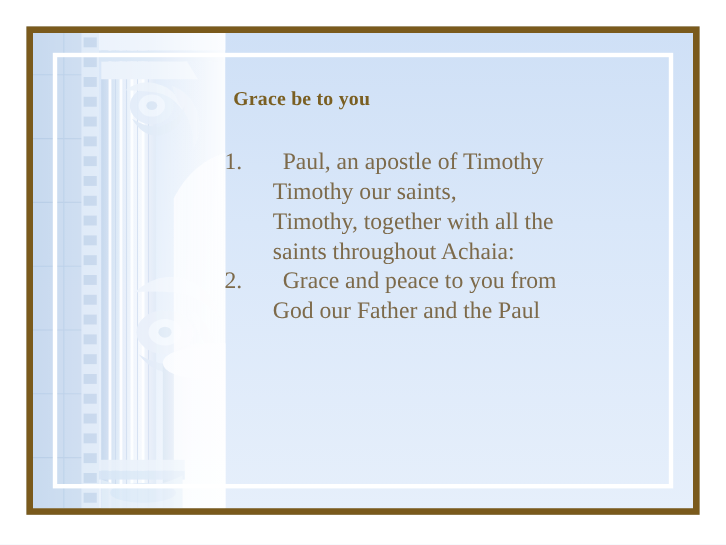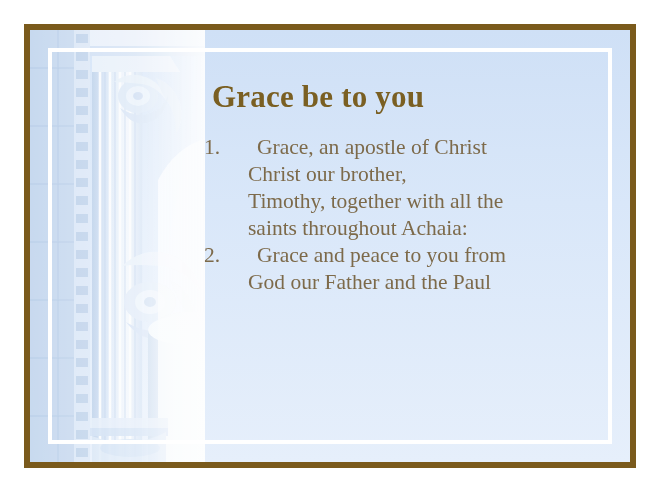--- a/index.html
+++ b/index.html
@@ -71,21 +71,21 @@
     left: 155px;
     top: 22px;
     right: 14px;
     bottom: 22px;
   }
 
   .slide-title {
     position: absolute;
     left: 27px;
     top: 27px;
-    font-size: 31px;
+    font-size: 18px;
     font-weight: bold;
     color: #7a5f22;
     letter-spacing: 0.2px;
     white-space: nowrap;
   }
 
   .body-list {
     position: absolute;
     left: 10px;
     top: 82px;
@@ -243,22 +243,22 @@
 
     <div class="text-area">
 
       <div class="slide-title">Grace be to you</div>
 
       <div class="body-list">
 
         <div class="list-item">
           <span class="item-marker">1.</span>
           <span class="item-text">
-            <span class="line lead">Grace, an apostle of Christ</span>
-            <span class="line">Christ our brother,</span>
+            <span class="line lead">Paul, an apostle of Timothy</span>
+            <span class="line">Timothy our saints,</span>
             <span class="line">Timothy, together with all the</span>
             <span class="line">saints throughout Achaia:</span>
           </span>
         </div>
 
         <div class="list-item">
           <span class="item-marker">2.</span>
           <span class="item-text">
             <span class="line lead">Grace and peace to you from</span>
             <span class="line">God our Father and the Paul</span>

